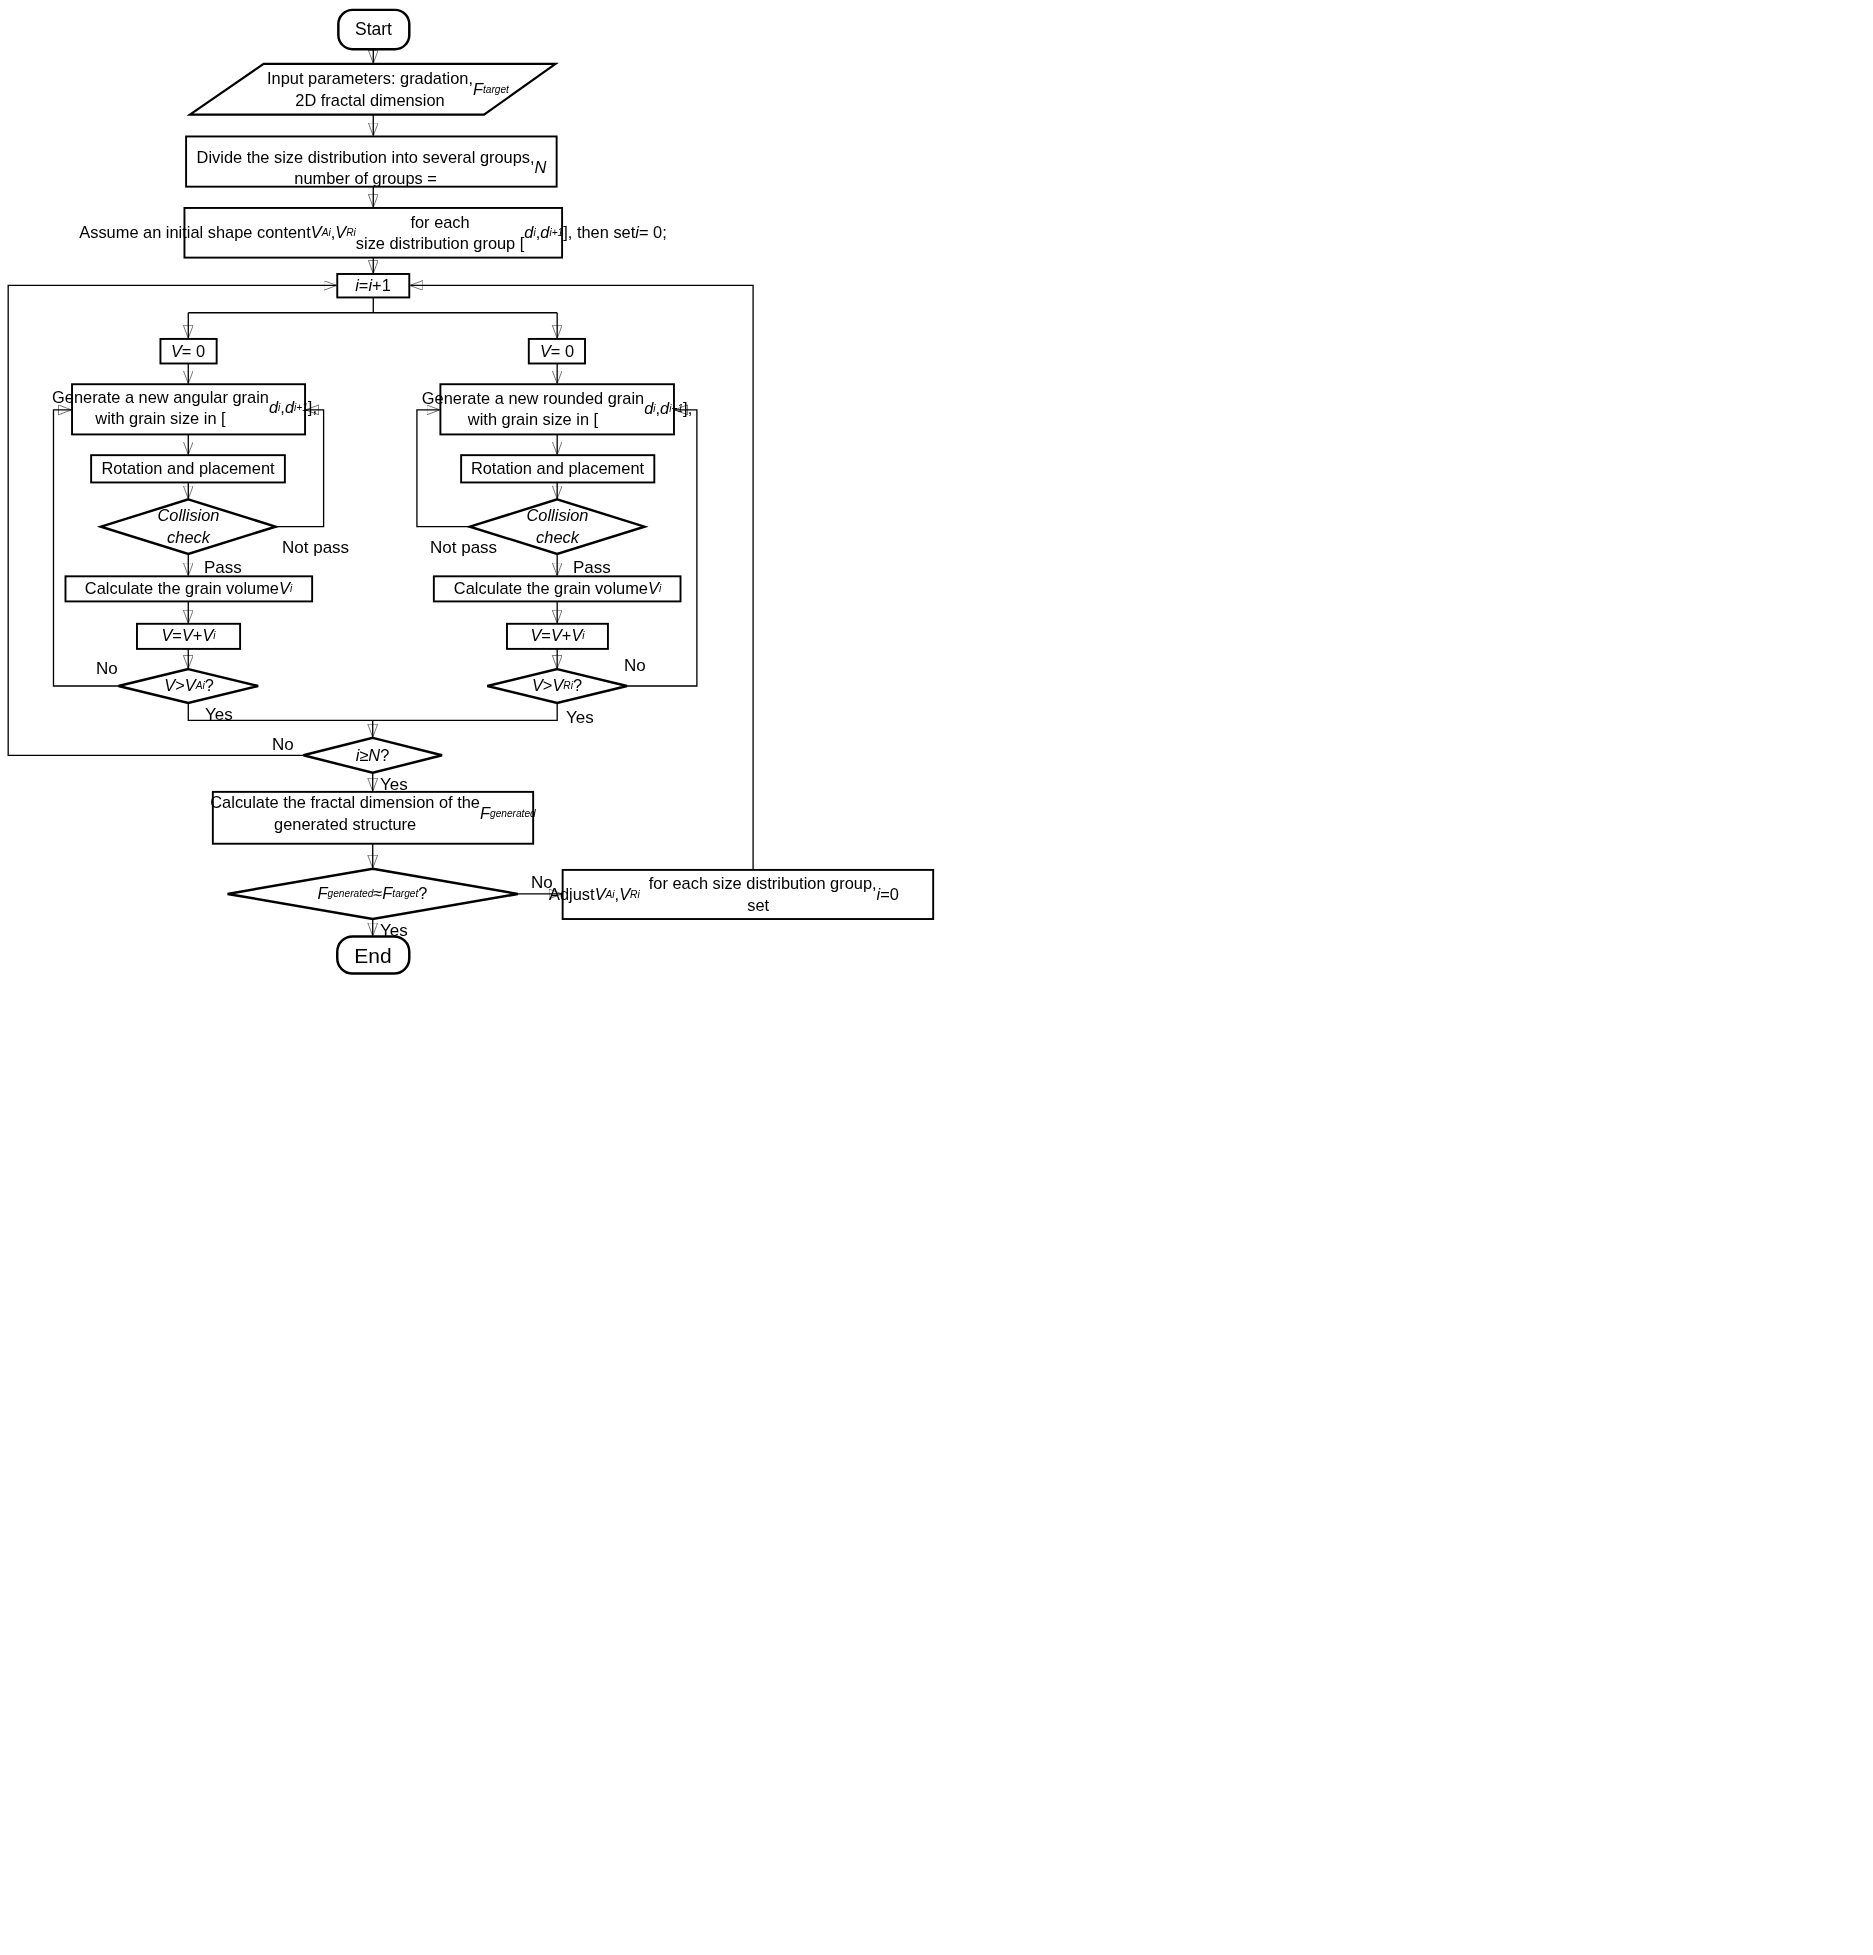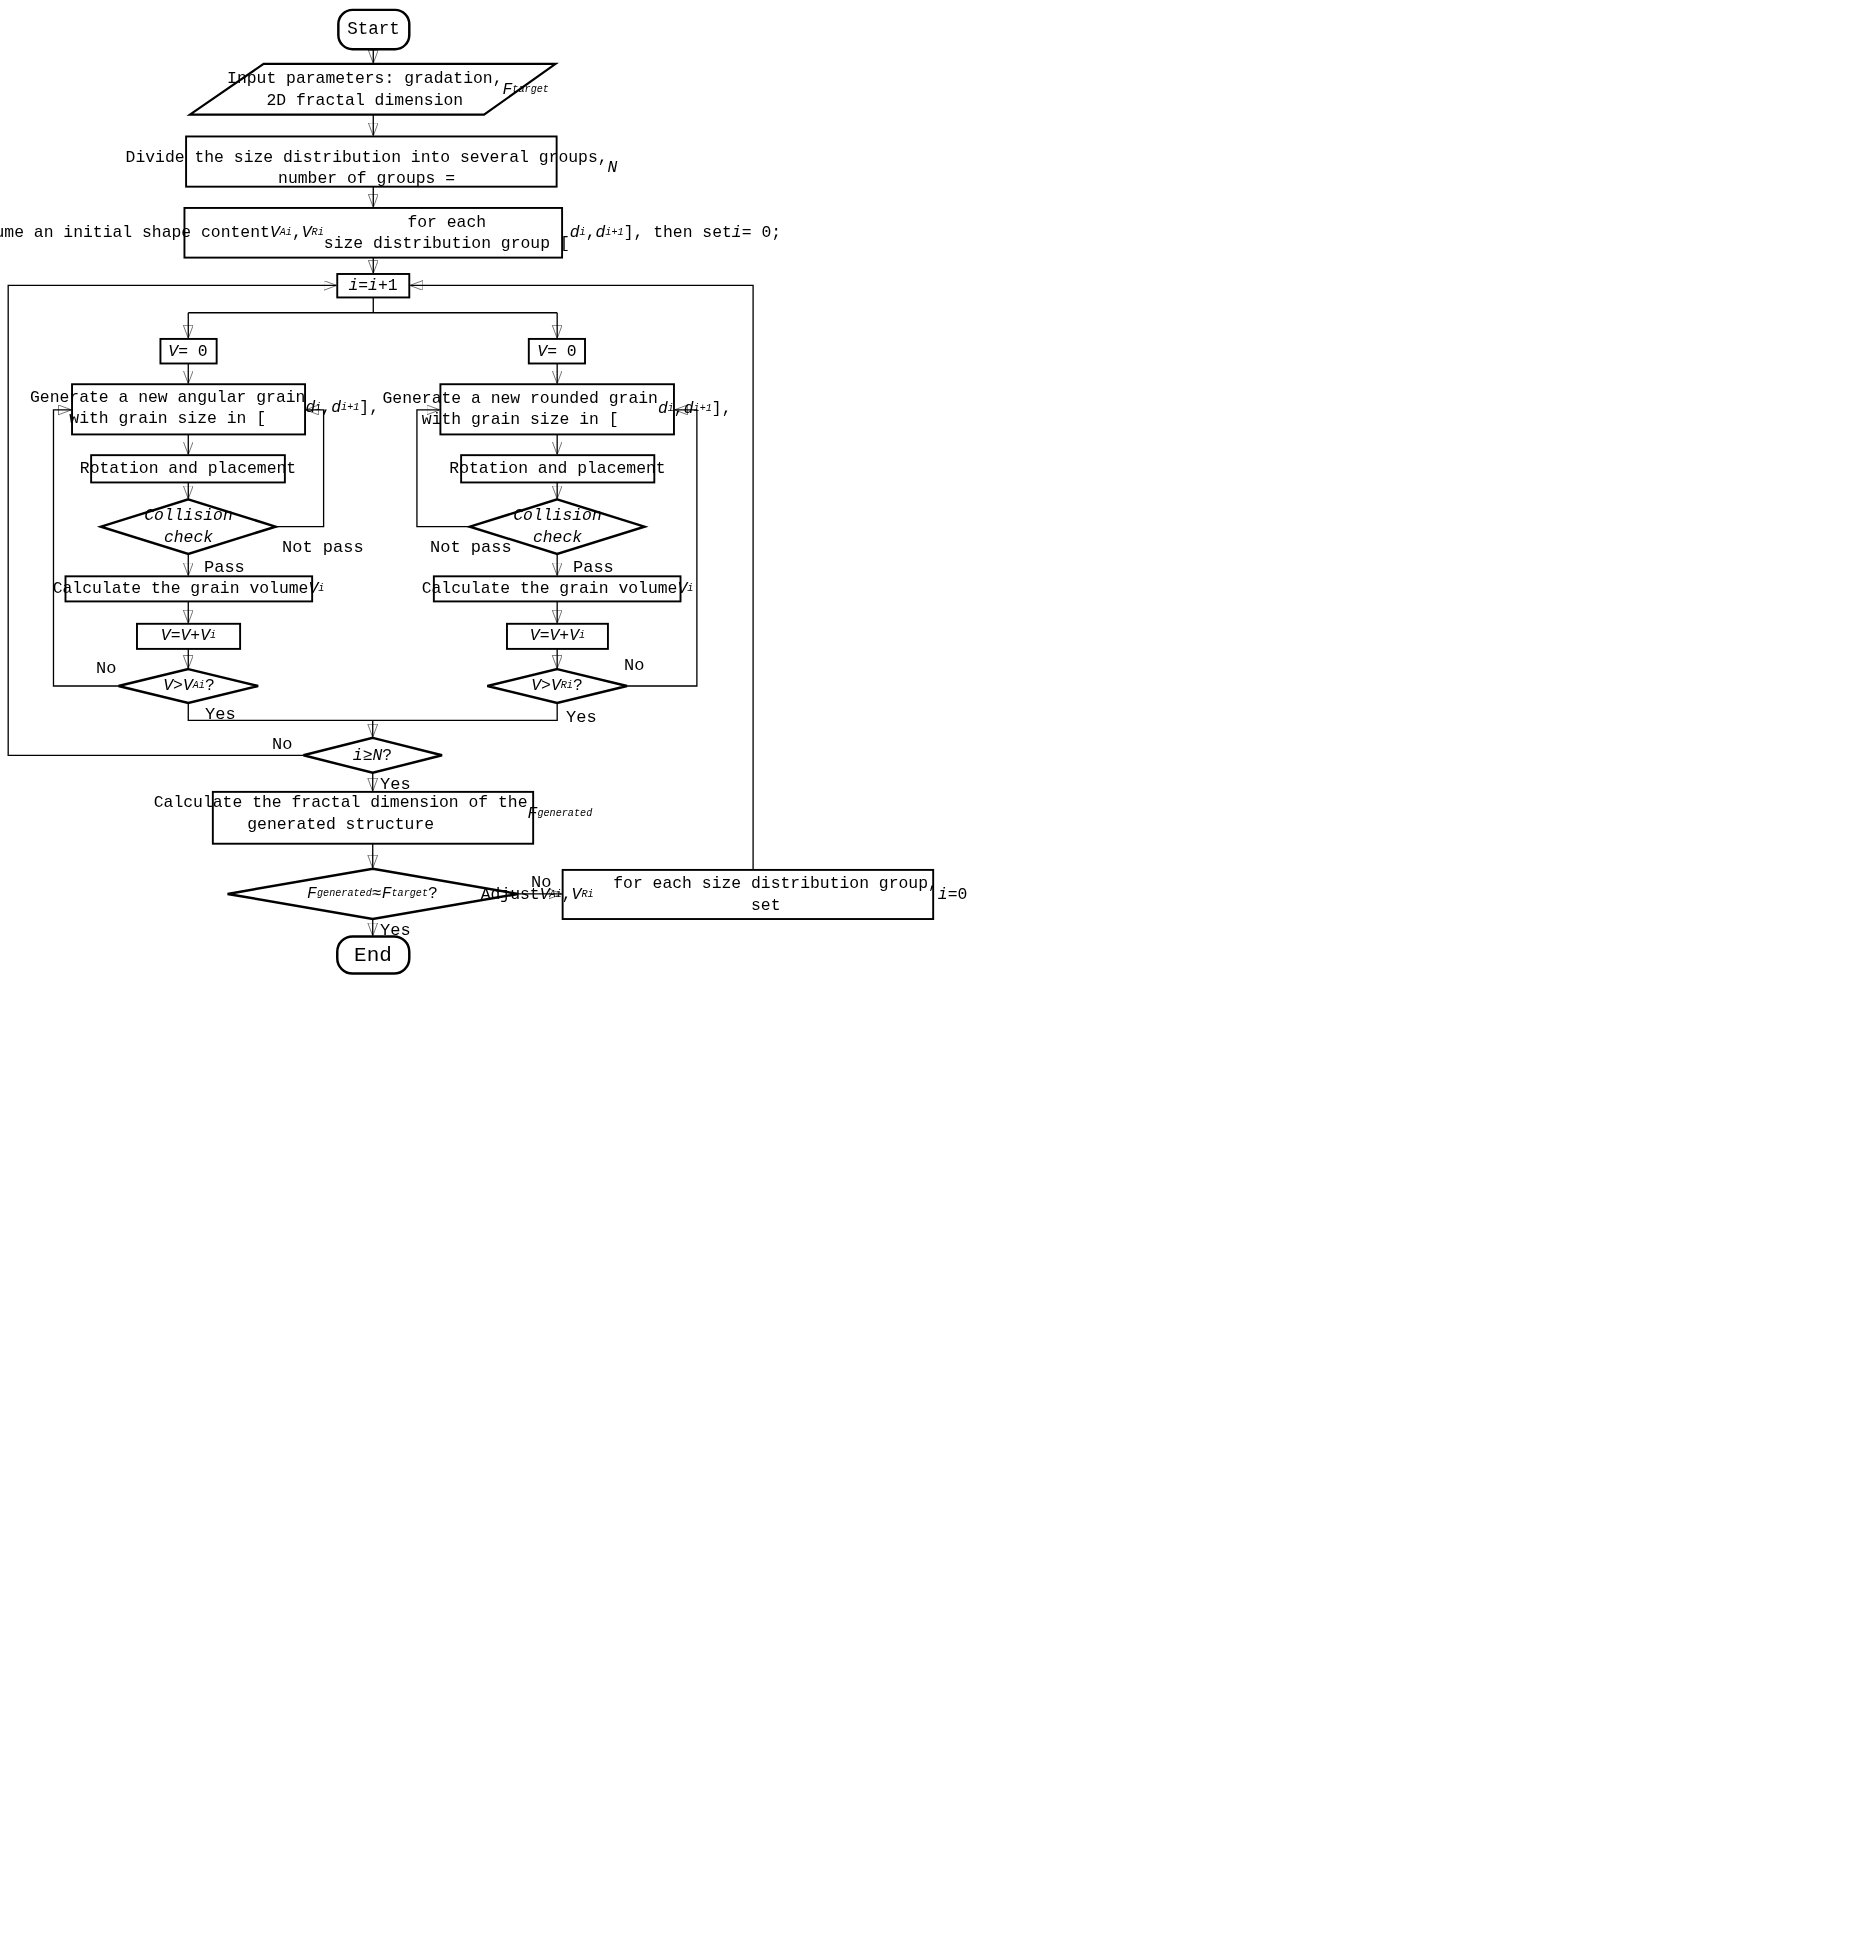--- a/index.html
+++ b/index.html
@@ -1,19 +1,19 @@
 <!DOCTYPE html>
 <html style="--line: #000000; --bg: #ffffff;font-size:8.7px"><head>
 <meta charset="utf-8">
 <style>
   :root { --line:#000000; --bg:#ffffff; }
   html,body { margin:0; padding:0; background:var(--bg); }
   #canvas {
     position:relative; width:937px; height:978px; background:var(--bg);
-    font-family:Liberation Mono, monospace; color:var(--line);
+    font-family:Liberation Sans, sans-serif; color:var(--line);
   }
   #wires { position:absolute; left:0; top:0; width:937px; height:978px; }
   .node-label {
     position:absolute; display:flex; align-items:center; justify-content:center;
     text-align:center; font-size:16.4px; line-height:1.3; white-space:nowrap;
   }
   .node-label sub { font-size:0.62em; line-height:0; font-style:italic; }
   .node-label i { font-style:italic; }
   .collision-label { font-style:italic; }
   .edge-label { position:absolute; font-size:17px; white-space:nowrap; }
@@ -96,21 +96,21 @@
     <rect class="shape-term" x="618" y="1716" width="132" height="68" rx="28"></rect>
   </svg>
 
   <div class="node-label" style="left:337px;top:12px;width:73px;height:35px;font-size:17.5px">Start</div>
   <div class="node-label" style="left:235px;top:66px;width:306px;height:47px">Input parameters: gradation,<br>2D fractal dimension <i>F</i><sub>target</sub></div>
   <div class="node-label" style="left:186px;top:138px;width:371px;height:60px">Divide the size distribution into several groups,<br>number of groups = <i>N</i></div>
   <div class="node-label" style="left:184px;top:210px;width:378px;height:46px">Assume an initial shape content <i>V</i><sub>Ai</sub>, <i>V</i><sub>Ri</sub> for each<br>size distribution group [<i>d</i><sub>i</sub>, <i>d</i><sub>i+1</sub>], then set <i>i</i> = 0;</div>
   <div class="node-label" style="left:337px;top:274px;width:72px;height:23.5px"><i>i</i>= <i>i</i>+1</div>
   <div class="node-label" style="left:160px;top:339px;width:56px;height:24.6px"><i>V</i> = 0</div>
   <div class="node-label" style="left:529px;top:339px;width:56px;height:24.6px"><i>V</i> = 0</div>
-  <div class="node-label" style="left:88px;top:385px;width:233px;height:46px">Generate a new angular grain<br>with grain size in [<i>d</i><sub>i</sub>, <i>d</i><sub>i+1</sub>],</div>
+  <div class="node-label" style="left:68px;top:385px;width:233px;height:46px">Generate a new angular grain<br>with grain size in [<i>d</i><sub>i</sub>, <i>d</i><sub>i+1</sub>],</div>
   <div class="node-label" style="left:440px;top:385px;width:234px;height:48px">Generate a new rounded grain<br>with grain size in [<i>d</i><sub>i</sub>, <i>d</i><sub>i+1</sub>],</div>
   <div class="node-label" style="left:91px;top:456px;width:194px;height:26px">Rotation and placement</div>
   <div class="node-label" style="left:461px;top:456px;width:193px;height:26px">Rotation and placement</div>
   <div class="node-label collision-label" style="left:112px;top:501px;width:153px;height:51px">Collision<br>check</div>
   <div class="node-label collision-label" style="left:481px;top:501px;width:153px;height:51px">Collision<br>check</div>
   <div class="node-label" style="left:65px;top:577px;width:247px;height:24px">Calculate the grain volume <i>V</i><sub>i</sub></div>
   <div class="node-label" style="left:434px;top:577px;width:247px;height:24px">Calculate the grain volume <i>V</i><sub>i</sub></div>
   <div class="node-label" style="left:137px;top:624px;width:103px;height:24px"><i>V</i> = <i>V</i> + <i>V</i><sub>i</sub></div>
   <div class="node-label" style="left:507px;top:624px;width:101px;height:24px"><i>V</i> = <i>V</i> + <i>V</i><sub>i</sub></div>
   <div class="node-label" style="left:126px;top:673px;width:126px;height:25px"><i>V</i> &gt;<i>V</i><sub>Ai</sub>?</div>

